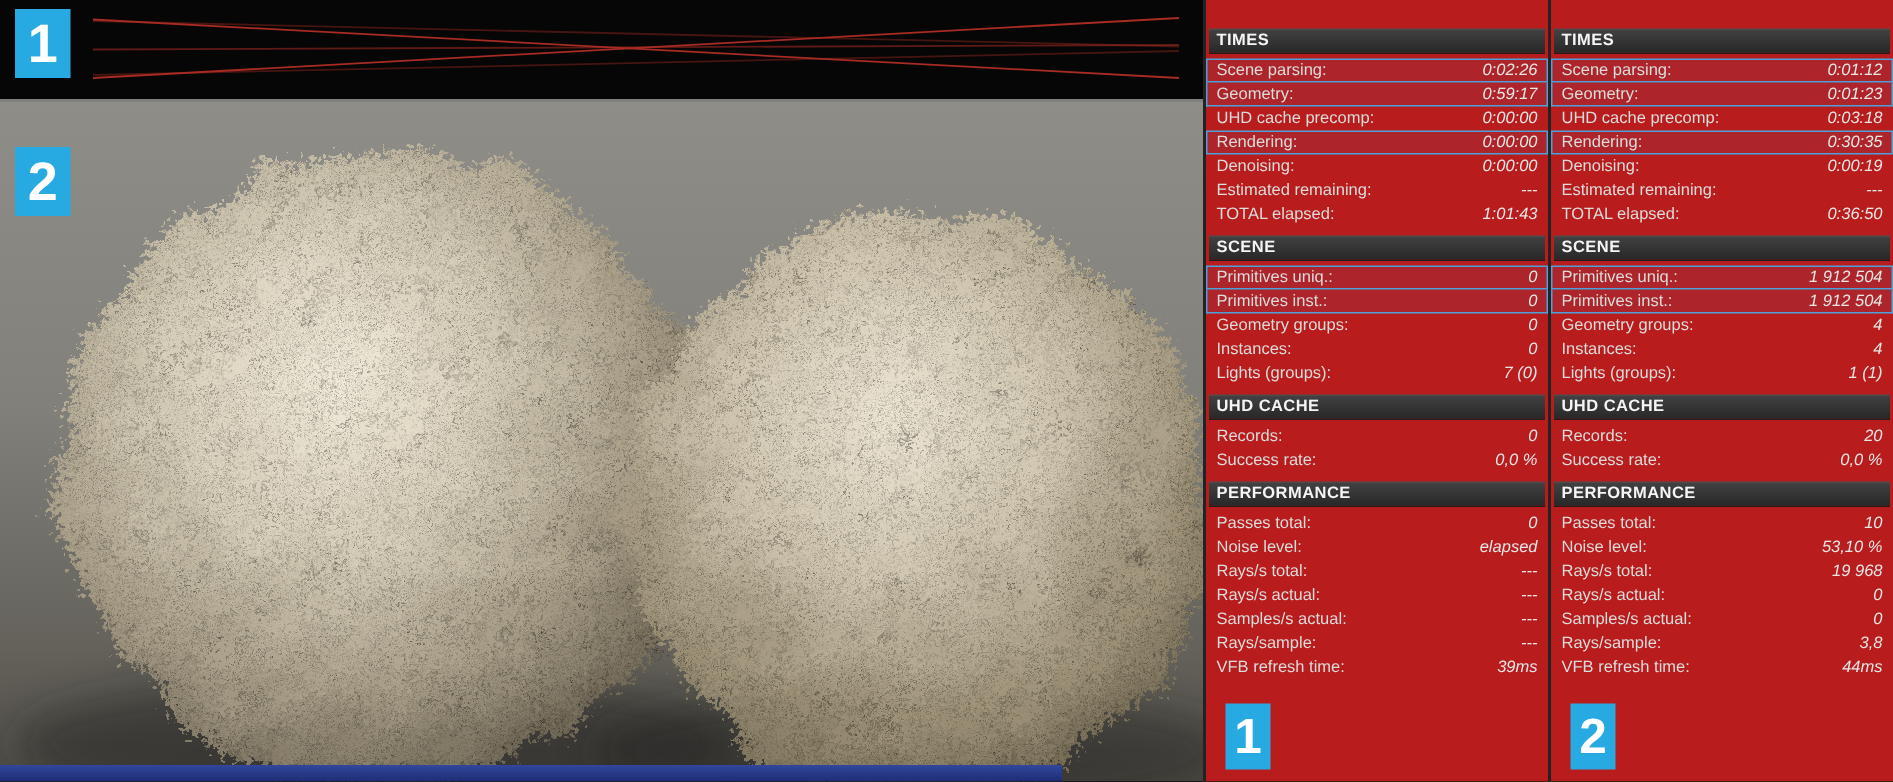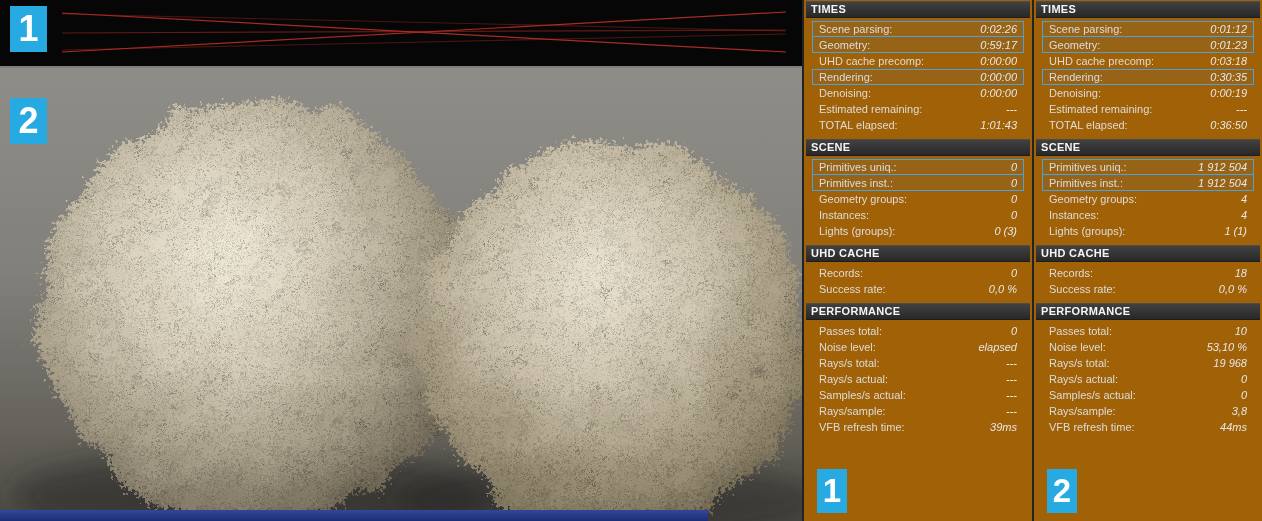--- a/index.html
+++ b/index.html
@@ -13,27 +13,27 @@
   .render-area svg{display:block;}
   .progress-bar{position:absolute;bottom:0;left:0;width:708px;height:11px;
     background:linear-gradient(#32479c,#1d2c74);}
   .region-badge{position:absolute;width:37px;height:46px;background:#27aae1;color:#fff;
     font-weight:bold;font-size:36px;display:flex;align-items:center;justify-content:center;z-index:5;}
   .region-badge.r1{top:6px;left:10px;}
   .region-badge.r2{top:98px;left:10px;}
 
   
   .panels{display:flex;flex:1;height:521px;}
-  .panel{flex:1;position:relative;background:#a16207;border-left:2px solid #232323;box-sizing:border-box;padding-top:0;}
+  .panel{flex:1;position:relative;background:#b91c1c;border-left:2px solid #232323;box-sizing:border-box;padding-top:18px;}
   .sec-header{height:15px;line-height:15px;margin:6px 2px 3px 2px;padding-left:5px;
     background:linear-gradient(#414141,#282828);border-top:1px solid #4c4c4c;border-bottom:1px solid #1d1d1d;
     color:#f5f5f5;font-size:11px;font-weight:bold;letter-spacing:.3px;}
   .panel-body > .sec-header:first-child{margin-top:1px;}
   .stat-row{display:flex;justify-content:space-between;align-items:center;height:16px;
-    margin:0 8px;padding:0 6px;font-size:11px;color:#dcdcdc;box-sizing:border-box;border:1px solid transparent;}
+    margin:0 0;padding:0 6px;font-size:11px;color:#dcdcdc;box-sizing:border-box;border:1px solid transparent;}
   .stat-row .lab{white-space:nowrap;}
   .stat-row .val{white-space:nowrap;color:#e6e6e6;font-style:italic;}
   .stat-row.hl{border-color:#4f9fd8;background:rgba(70,120,170,.10);}
   .stat-row.hl + .stat-row.hl{border-top:0;}
   .panel-badge{position:absolute;left:13px;bottom:8px;width:30px;height:44px;background:#27aae1;
     color:#fff;font-weight:bold;font-size:33px;display:flex;align-items:center;justify-content:center;}
 </style>
 </head>
 <body>
 
@@ -151,21 +151,21 @@
           <div class="stat-row">
             <span class="lab">Geometry groups:</span>
             <span class="val">0</span>
           </div>
           <div class="stat-row">
             <span class="lab">Instances:</span>
             <span class="val">0</span>
           </div>
           <div class="stat-row">
             <span class="lab">Lights (groups):</span>
-            <span class="val">0 (3)</span>
+            <span class="val">7 (0)</span>
           </div>
           <div class="sec-header">UHD CACHE</div>
           <div class="stat-row">
             <span class="lab">Records:</span>
             <span class="val">0</span>
           </div>
           <div class="stat-row">
             <span class="lab">Success rate:</span>
             <span class="val">0,0 %</span>
           </div>
@@ -250,21 +250,21 @@
             <span class="lab">Instances:</span>
             <span class="val">4</span>
           </div>
           <div class="stat-row">
             <span class="lab">Lights (groups):</span>
             <span class="val">1 (1)</span>
           </div>
           <div class="sec-header">UHD CACHE</div>
           <div class="stat-row">
             <span class="lab">Records:</span>
-            <span class="val">18</span>
+            <span class="val">20</span>
           </div>
           <div class="stat-row">
             <span class="lab">Success rate:</span>
             <span class="val">0,0 %</span>
           </div>
           <div class="sec-header">PERFORMANCE</div>
           <div class="stat-row">
             <span class="lab">Passes total:</span>
             <span class="val">10</span>
           </div>

